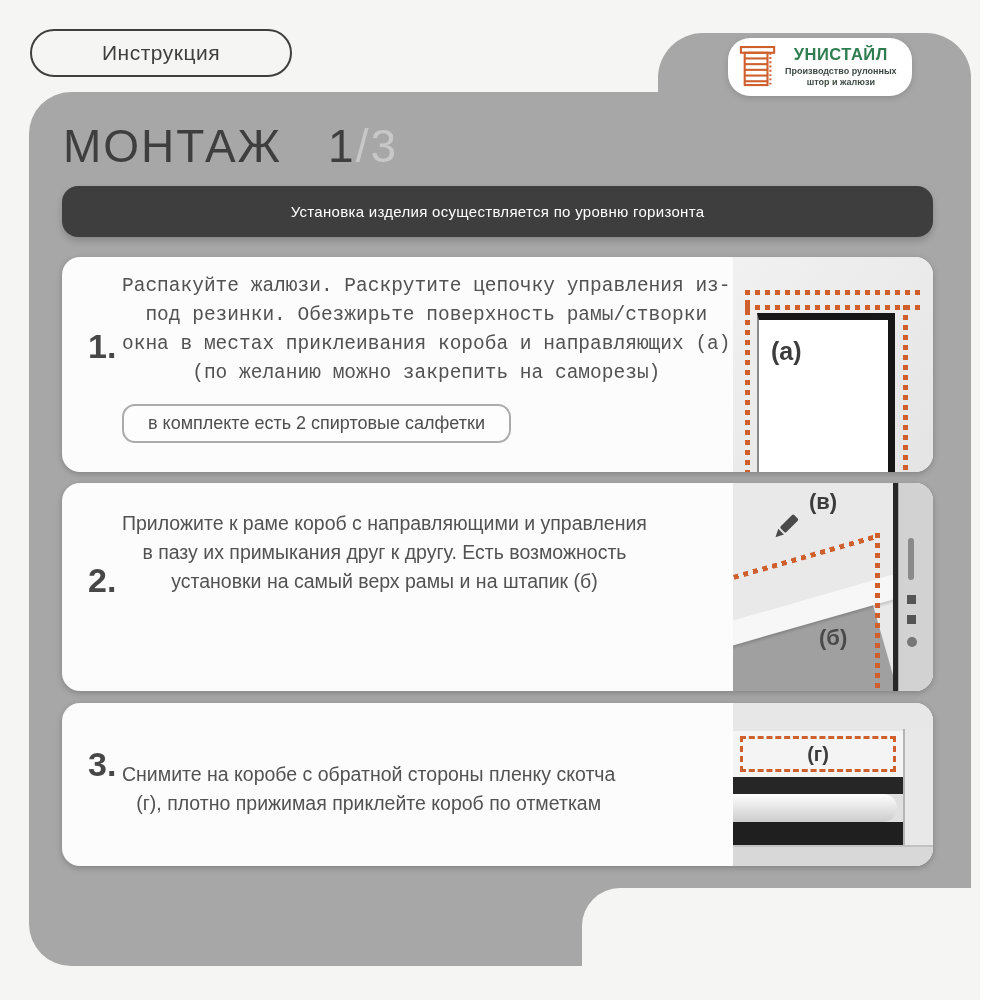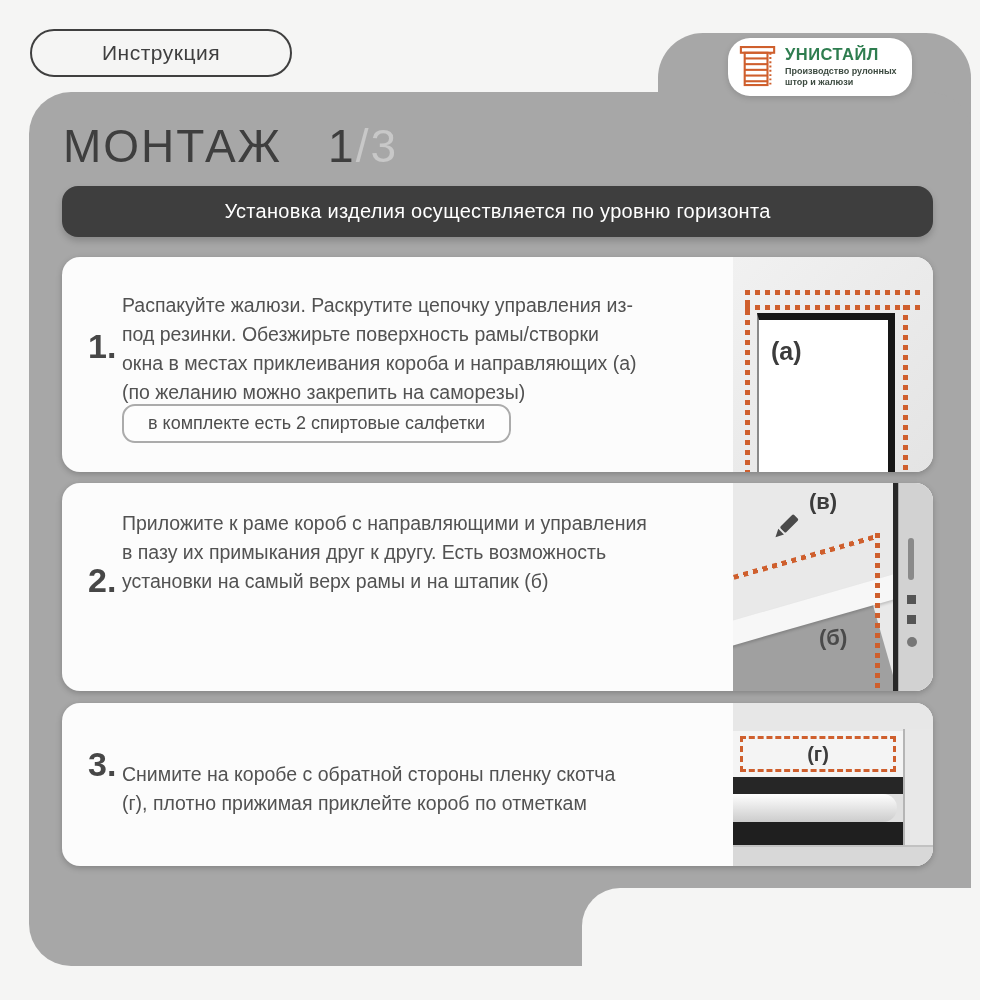--- a/index.html
+++ b/index.html
@@ -10,20 +10,21 @@
     --pagebg:#f5f5f4;
     --cardbg:#fcfcfc;
     --text:#525252;
   }
   *{margin:0;padding:0;box-sizing:border-box;}
   html,body{background:#fff;}
   .page{
     position:relative;width:980px;height:1000px;overflow:hidden;
     background:var(--pagebg);
     font-family:"Liberation Sans", sans-serif;
+    text-align:center;
   }
   
   .tag{
     position:absolute;left:30px;top:29px;width:262px;height:48px;
     border:2.5px solid #3f3f3f;border-radius:24px;
     display:flex;align-items:center;justify-content:center;
     font-size:21px;color:#3f3f3f;letter-spacing:.5px;
   }
   
   .container{
@@ -47,40 +48,40 @@
   .heading{
     position:absolute;left:63px;top:119px;display:flex;align-items:baseline;
     font-weight:normal;font-size:46px;letter-spacing:2px;color:#3e3e3e;
   }
   .heading .pagenum{margin-left:46px;}
   .heading .pagetotal{color:#c8c8c8;}
   .banner{
     position:absolute;left:62px;top:186px;width:871px;height:51px;
     background:#3e3e3e;border-radius:16px;
     display:flex;align-items:center;justify-content:center;
-    color:#fff;font-size:20px;letter-spacing:.3px;
+    color:#fff;font-size:15px;letter-spacing:.3px;
     box-shadow:0 4px 7px rgba(0,0,0,.18);
   }
   
   .card{
     position:absolute;left:62px;width:871px;background:var(--cardbg);
     border-radius:18px;box-shadow:0 2px 6px rgba(0,0,0,.22);
   }
   .card1{top:257px;height:215px;}
   .card2{top:483px;height:208px;}
   .card3{top:703px;height:163px;}
   .stepnum{position:absolute;left:26px;font-size:34px;font-weight:600;color:#474747;}
   .card1 .stepnum{top:70px;}
   .card2 .stepnum{top:78px;}
   .card3 .stepnum{top:42px;}
   .steptext{
     position:absolute;left:60px;font-size:19.5px;line-height:29px;color:var(--text);
     white-space:pre-line;
   }
-  .card1 .steptext{top:34px;}
+  .card1 .steptext{top:15px;font-family:Liberation Mono, monospace;}
   .card2 .steptext.p1{top:26px;}
   .card2 .steptext.p2{top:124px;}
   .card3 .steptext{top:57px;}
   .note{
     position:absolute;left:60px;top:147px;
     border:2px solid #ababab;border-radius:13px;background:#fdfdfd;
     padding:7px 24px;font-size:18px;color:#4e4e4e;
   }
   
   .figure{

